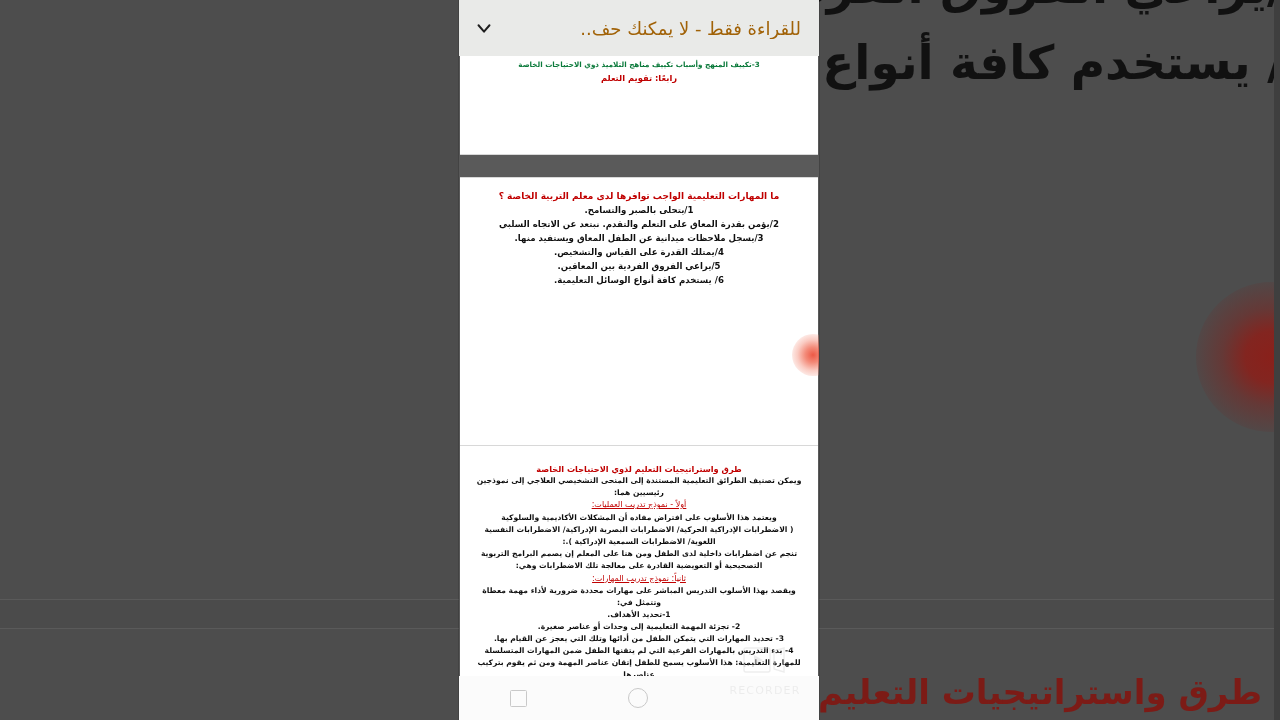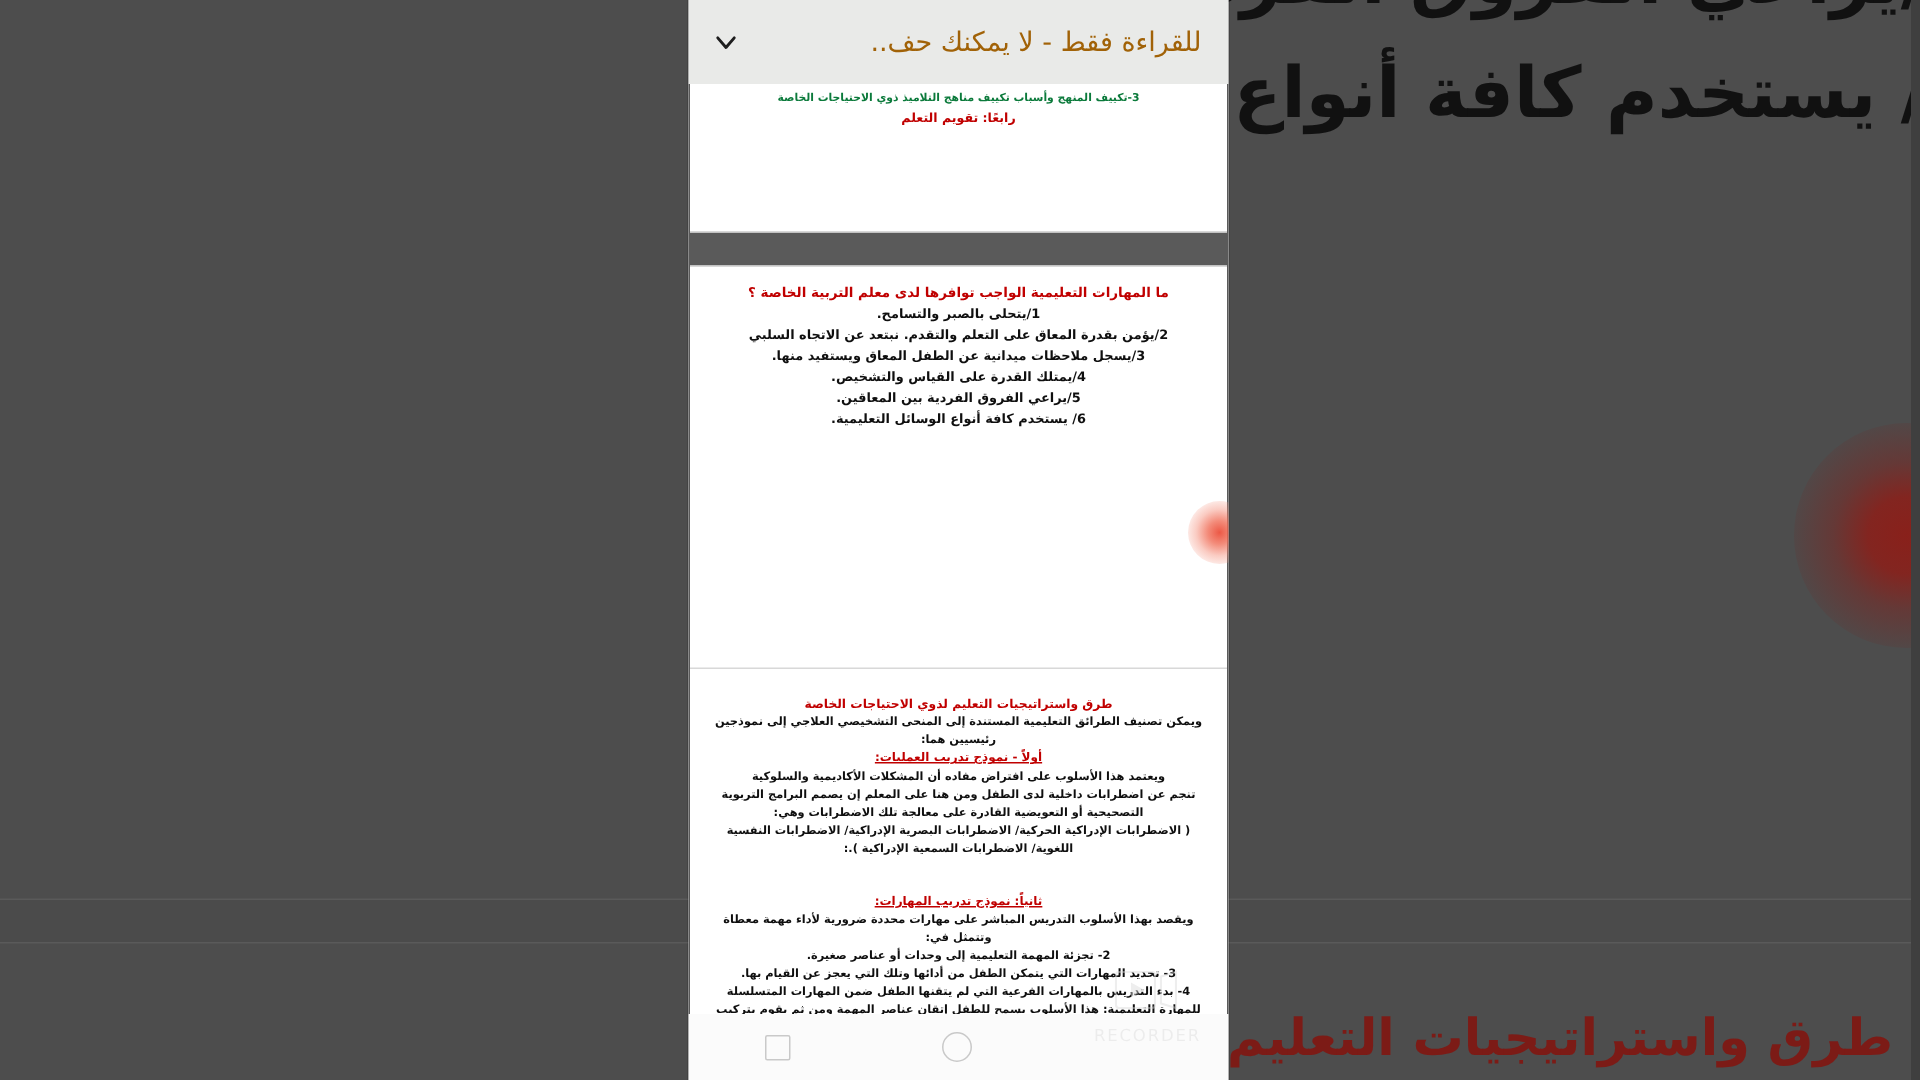--- a/index.html
+++ b/index.html
@@ -153,21 +153,21 @@
     margin-top: 2px;
   }
   .txt-red-title {
     color: #c00000;
     font-weight: bold;
     font-size: 8.2px;
     line-height: 1.5;
   }
   .txt-red-underline {
     color: #c00000;
-    font-weight: bold;
+    font-weight: normal;
     font-size: 8px;
     line-height: 1.55;
     text-decoration: underline;
   }
   .txt-body {
     color: #0f0f0f;
     font-size: 8.6px;
     line-height: 1.62;
     font-weight: bold;
   }
@@ -312,24 +312,25 @@
         <div class="txt-body">6/ يستخدم كافة أنواع الوسائل التعليمية.</div>
       </div>
     </div>
 
     <div class="doc-page" id="doc-page-3">
       <div class="page-pad" style="padding-top:17px;">
         <div class="txt-red-title">طرق واستراتيجيات التعليم لذوي الاحتياجات الخاصة</div>
         <div class="txt-body-sm">ويمكن تصنيف الطرائق التعليمية المستندة إلى المنحى التشخيصي العلاجي إلى نموذجين رئيسيين هما:</div>
         <div class="txt-red-underline">أولاً - نموذج تدريب العمليات:</div>
         <div class="txt-body-sm">ويعتمد هذا الأسلوب على افتراض مفاده أن المشكلات الأكاديمية والسلوكية</div>
+        <div class="txt-body-sm">( الاضطرابات الإدراكية الحركية/ الاضطرابات البصرية الإدراكية/ الاضطرابات النفسية اللغوية/ الاضطرابات السمعية الإدراكية ).:</div>
         <div class="txt-body-sm">تنجم عن اضطرابات داخلية لدى الطفل ومن هنا على المعلم إن يصمم البرامج التربوية التصحيحية أو التعويضية القادرة على معالجة تلك الاضطرابات وهي:</div>
-        <div class="txt-body-sm">( الاضطرابات الإدراكية الحركية/ الاضطرابات البصرية الإدراكية/ الاضطرابات النفسية اللغوية/ الاضطرابات السمعية الإدراكية ).:</div>
-        <div class="txt-red-underline" style="margin-top:23px;">ثانياً: نموذج تدريب المهارات:</div>
+        <div class="txt-red-underline" style="margin-top:1px;">ثانياً: نموذج تدريب المهارات:</div>
         <div class="txt-body-sm">ويقصد بهذا الأسلوب التدريس المباشر على مهارات محددة ضرورية لأداء مهمة معطاة وتتمثل في:</div>
+        <div class="txt-body-sm">1-تحديد الأهداف.</div>
         <div class="txt-body-sm">2- تجزئة المهمة التعليمية إلى وحدات أو عناصر صغيرة.</div>
         <div class="txt-body-sm">3- تحديد المهارات التي يتمكن الطفل من أدائها وتلك التي يعجز عن القيام بها.</div>
         <div class="txt-body-sm">4- بدء التدريس بالمهارات الفرعية التي لم يتقنها الطفل ضمن المهارات المتسلسلة للمهارة التعليمية: هذا الأسلوب يسمح للطفل إتقان عناصر المهمة ومن ثم يقوم بتركيب عناصرها</div>
       </div>
     </div>
 
   </div>
 
   <div id="touch-indicator"></div>
 

